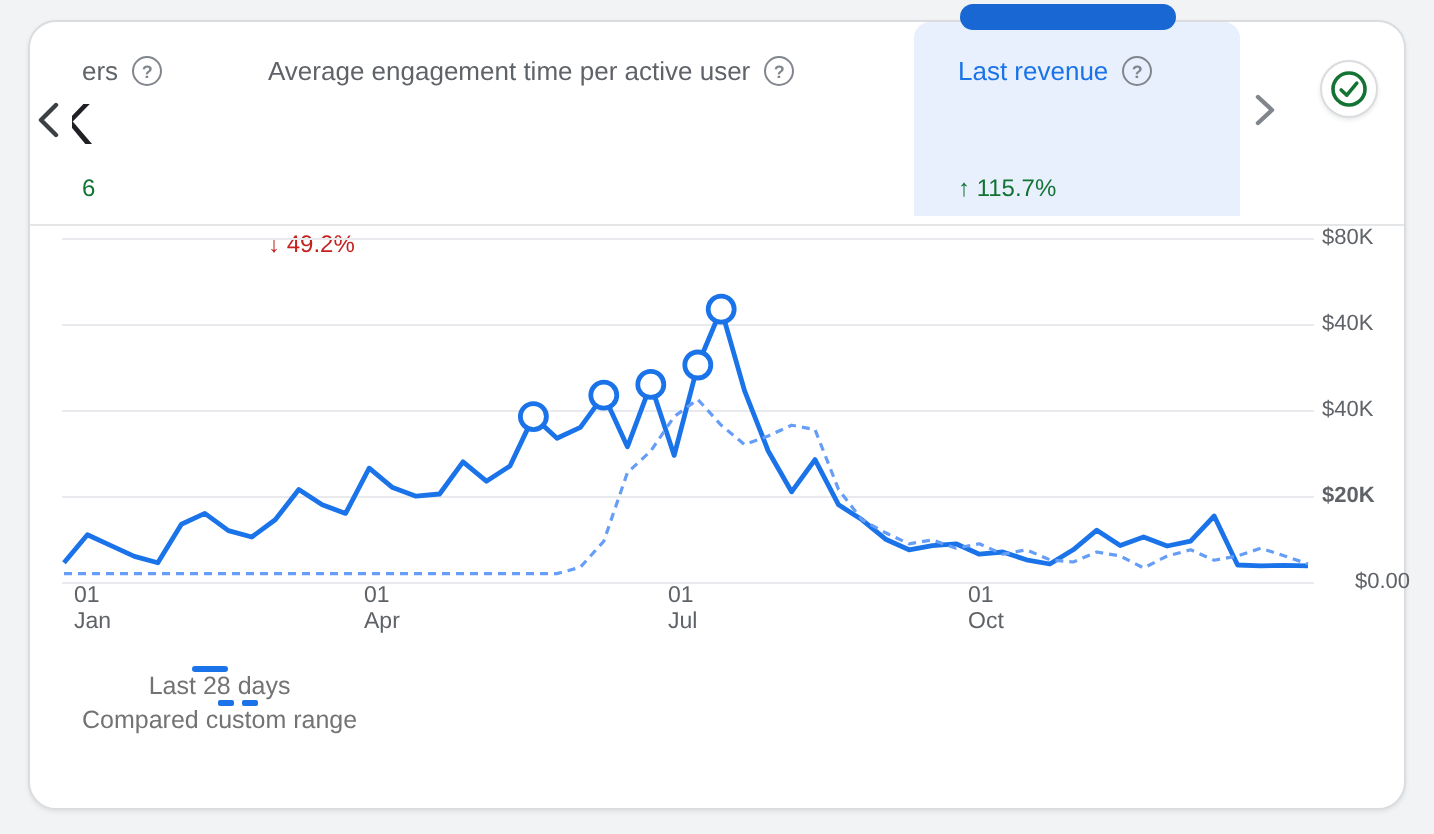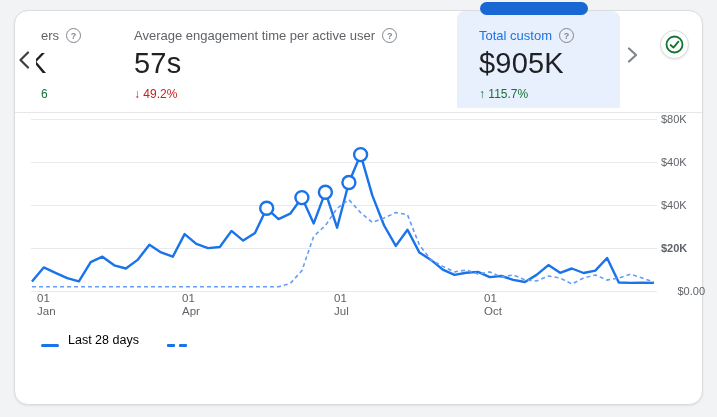--- a/index.html
+++ b/index.html
@@ -32,21 +32,21 @@
   .kpi-title.blue{color:var(--accent,#1a73e8);}
   .help{
     display:inline-flex;align-items:center;justify-content:center;
     width:13px;height:13px;border:1.3px solid #80868b;border-radius:50%;
     font-size:9px;color:#80868b;font-weight:bold;flex:0 0 auto;
   }
   .kpi-value{
     position:absolute;top:36px;font-size:29px;color:#202124;letter-spacing:.2px;
   }
   .kpi-change{position:absolute;top:76px;font-size:12px;white-space:nowrap;}
-  .neg{color:var(--negative,#c5221f);}
+  .neg{color:var(--negative,#c5221f);margin-top:28px;}
   .pos{color:var(--positive,#137333);}
   .value-clip{clip-path:inset(0 0 0 9px);}
   .chev-btn{
     position:absolute;width:22px;height:24px;border:0;background:transparent;
     padding:0;cursor:pointer;display:flex;align-items:center;justify-content:center;
   }
   .check-btn{
     position:absolute;left:645px;top:19px;width:29px;height:29px;border-radius:50%;
     background:#fff;border:1px solid #dadce0;box-shadow:0 1px 2px rgba(60,64,67,.12);
     display:flex;align-items:center;justify-content:center;padding:0;cursor:pointer;
@@ -54,22 +54,22 @@
   .kpi-divider{position:absolute;left:0;top:101px;width:687px;height:1px;background:#e4e6e8;}
   .gridline{position:absolute;left:16px;width:626px;height:1px;background:#e9eaed;}
   .ylabel{
     position:absolute;left:646px;width:44px;font-size:11px;color:#5f6368;white-space:nowrap;
   }
   .xlabel{
     position:absolute;top:281px;font-size:11.5px;color:#5f6368;line-height:13px;white-space:nowrap;
   }
   .xlabel span{display:block;}
   .legend{
-    position:absolute;left:26px;top:322px;display:flex;align-items:flex-end;
-    font-size:12.5px;color:#000000;
+    position:absolute;left:26px;top:322px;display:flex;align-items:center;
+    font-size:12.5px;color:#737373;flex-direction:column;
   }
   .swatch-solid{width:18px;height:3px;border-radius:2px;background:var(--accent,#1a73e8);margin-right:9px;}
   .swatch-dashed{display:inline-flex;gap:4px;margin-left:28px;margin-right:9px;}
   .swatch-dashed i{width:8px;height:3px;border-radius:1px;background:var(--accent,#1a73e8);}
   #chart-svg{position:absolute;left:0;top:0;pointer-events:none;z-index:4;}
   #line-solid{fill:none;stroke:var(--accent,#1a73e8);stroke-width:2.4;stroke-linejoin:round;}
   #line-dashed{fill:none;stroke:var(--compare-line,#669df6);stroke-width:1.6;stroke-dasharray:4 3;stroke-linejoin:round;}
   .marker{fill:#ffffff;stroke:var(--accent,#1a73e8);stroke-width:2.4;}
 </style>
 </head>
@@ -92,33 +92,31 @@
     <svg width="12" height="18" viewBox="0 0 12 18">
       <polyline points="10,1.5 2.5,9 10,16.5" fill="none" stroke="#3c4043" stroke-width="2.2" stroke-linecap="round" stroke-linejoin="round"></polyline>
     </svg>
   </button>
 
   <div class="kpi" style="left:119px;width:320px;">
     <div class="kpi-title" style="left:0;align-items:flex-end;">
       <span>Average engagement time per active user</span>
       <span class="help">?</span>
     </div>
-    <div class="kpi-value" style="left:0;">57s</div>
     <div class="kpi-change neg" style="left:0;">
       <span>↓</span>
       <span>49.2%</span>
     </div>
   </div>
 
   <div class="kpi" style="left:464px;width:140px;">
     <div class="kpi-title blue" style="left:0;">
-      <span>Total custom</span>
+      <span>Last revenue</span>
       <span class="help">?</span>
     </div>
-    <div class="kpi-value" style="left:0;">$905K</div>
     <div class="kpi-change pos" style="left:0;">
       <span>↑</span>
       <span>115.7%</span>
     </div>
   </div>
 
   <button class="chev-btn" style="left:606px;top:32px;">
     <svg width="11" height="16" viewBox="0 0 11 16">
       <polyline points="2,1.5 9,8 2,14.5" fill="none" stroke="#80868b" stroke-width="2.2" stroke-linecap="round" stroke-linejoin="round"></polyline>
     </svg>
@@ -162,20 +160,21 @@
     <span>Oct</span>
   </div>
 
   <div class="legend">
     <span class="swatch-solid"></span>
     <span>Last 28 days</span>
     <span class="swatch-dashed">
         <i></i>
         <i></i>
       </span>
+    <span>Compared custom range</span>
   </div>
 </div>
 
 <div class="tab-indicator"></div>
 
 <svg id="chart-svg" width="717" height="417" viewBox="0 0 717 417">
   <polyline id="line-solid" points="32.0,281.4 43.7,267.4 55.5,272.8 67.2,278.2 78.9,281.4 90.7,262.1 102.4,256.7 114.2,265.3 125.9,268.5 137.6,259.9 149.4,244.8 161.1,252.4 172.8,256.7 184.6,234.1 196.3,243.8 208.0,248.1 219.8,247.0 231.5,230.9 243.2,240.6 255.0,233.0 266.7,208.3 278.5,219.1 290.2,213.7 301.9,197.6 313.7,223.4 325.4,192.2 337.1,227.7 348.9,182.5 360.6,154.6 372.3,195.4 384.1,225.5 395.8,245.9 407.5,229.8 419.3,252.4 431.0,259.9 442.8,269.6 454.5,274.9 466.2,272.8 478.0,271.9 489.7,277.1 501.4,276.0 513.2,279.9 524.9,282.0 536.6,274.9 548.4,265.1 560.1,272.8 571.8,268.5 583.6,273.0 595.3,270.6 607.1,258.0 618.8,282.5 630.5,282.9 642.3,282.7 654.0,282.9"></polyline>
   <polyline id="line-dashed" points="32.0,286.8 43.7,286.8 55.5,286.8 67.2,286.8 78.9,286.8 90.7,286.8 102.4,286.8 114.2,286.8 125.9,286.8 137.6,286.8 149.4,286.8 161.1,286.8 172.8,286.8 184.6,286.8 196.3,286.8 208.0,286.8 219.8,286.8 231.5,286.8 243.2,286.8 255.0,286.8 266.7,286.8 278.5,286.8 290.2,283.6 301.9,270.6 313.7,236.3 325.4,225.5 337.1,208.3 348.9,199.7 360.6,212.6 372.3,222.3 384.1,218.0 395.8,212.6 407.5,214.8 419.3,244.8 431.0,259.9 442.8,266.4 454.5,271.9 466.2,270.0 478.0,274.1 489.7,271.9 501.4,277.1 513.2,274.9 524.9,279.9 536.6,281.0 548.4,276.0 560.1,278.0 571.8,284.0 583.6,278.0 595.3,274.9 607.1,280.1 618.8,278.0 630.5,274.1 642.3,278.0 654.0,282.0"></polyline>
 <circle cx="266.7" cy="208.3" r="6.5" class="marker"></circle>
     <circle cx="301.9" cy="197.6" r="6.5" class="marker"></circle>

